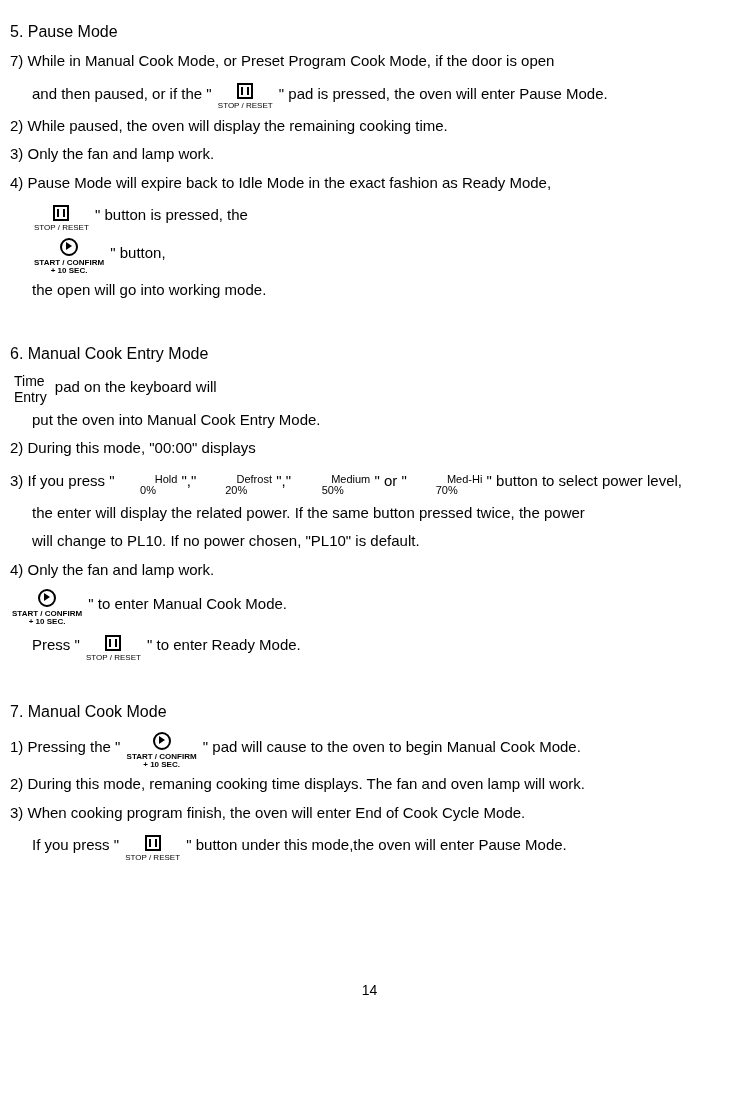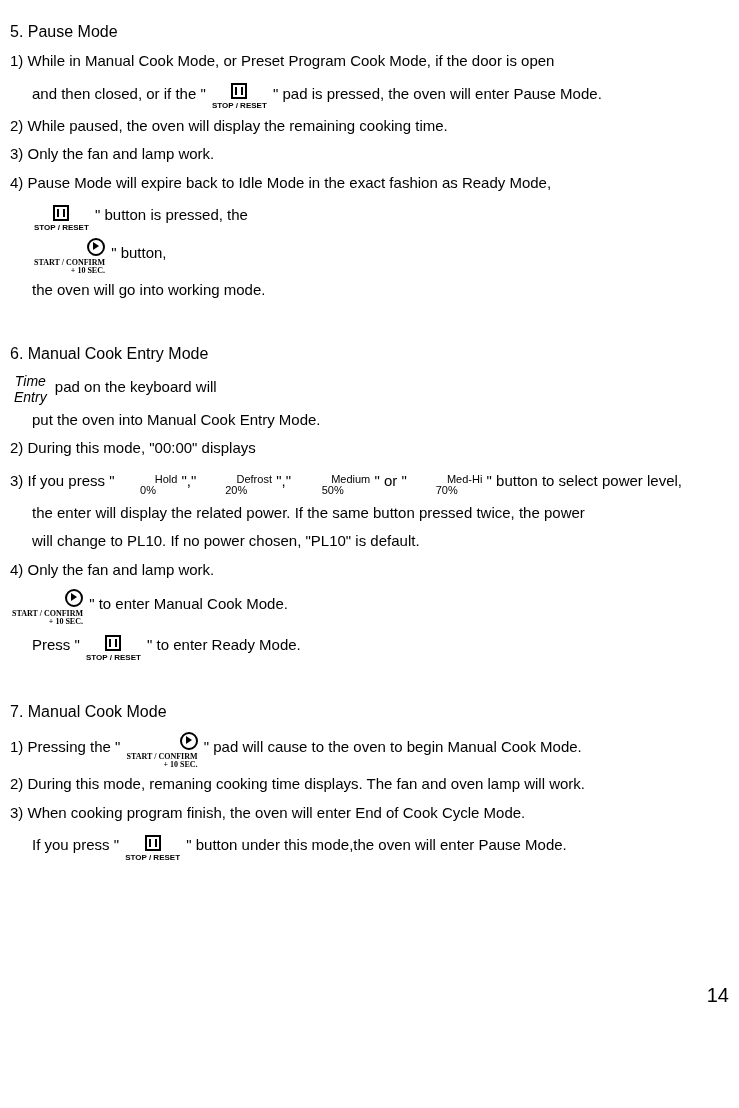--- a/index.html
+++ b/index.html
@@ -23,21 +23,21 @@
     display: inline-block;
     vertical-align: middle;
     margin: 0 2px;
   }
   .stop-icon {
     display:inline-block;
     text-align:center;
     vertical-align:middle;
     line-height:1;
     font-size:9px;
-    font-weight:bold;
+    font-weight:normal;
     position:relative;
     top:2px;
   }
   .stop-icon .sq {
     display:inline-block;
     border:2px solid #000;
     width:12px; height:12px;
     position:relative;
     margin-bottom:1px;
   }
@@ -45,28 +45,27 @@
     content:"";
     position:absolute;
     top:2px; bottom:2px;
     width:2px; background:#000;
   }
   .stop-icon .sq::before { left:2px; }
   .stop-icon .sq::after { right:2px; }
   .stop-icon .lbl { display:block; font-size:8px; letter-spacing:0; }
   .start-icon {
     display:inline-block;
-    text-align:right;
+    text-align:center;
     vertical-align:middle;
     line-height:1;
     font-size:8px;
     font-weight:bold;
     position:relative;
     top:2px;
-    font-family:Liberation Serif, serif;
   }
   .start-icon .circ {
     display:inline-block;
     border:2px solid #000;
     border-radius:50%;
     width:14px; height:14px;
     position:relative;
     margin-bottom:1px;
   }
   .start-icon .circ::after {
@@ -84,48 +83,47 @@
     vertical-align:middle;
     line-height:1;
     font-size:11px;
     position:relative;
     top:3px;
   }
   .power-btn .t { display:block;padding-left:36px; }
   .power-btn .b { display:block; }
   .time-entry {
     display:inline-block;
-    text-align:center;
+    text-align:left;
     vertical-align:middle;
     line-height:1.1;
     font-size:14px;
     position:relative;
     top:2px;
     margin:0 4px;
-    font-style:italic;
   }
   .time-entry span { display:block; }
   .page-num {
-    text-align:right;
-    font-size:20px;
+    text-align:center;
+    font-size:14px;
     margin-top:120px;
   }
   .line { display:block; }
   .flow { line-height:2.0; }
 </style>
 </head>
 <body>
 
 <div class="section-title">5. Pause Mode</div>
 
 <div class="item">
-  <span class="line">1) While in Manual Cook Mode, or Preset Program Cook Mode, if the door is open</span>
-</div>
-<div class="item indent flow">
-  <span>and then closed, or if the "</span>
+  <span class="line">7) While in Manual Cook Mode, or Preset Program Cook Mode, if the door is open</span>
+</div>
+<div class="item indent flow">
+  <span>and then paused, or if the "</span>
   <span class="inline-icon stop-icon">
     <span class="sq"></span><span class="lbl">STOP / RESET</span>
   </span>
   <span>" pad is pressed, the oven will enter Pause Mode.</span>
 </div>
 
 <div class="item">2) While paused, the oven will display the remaining cooking time.</div>
 <div class="item">3) Only the fan and lamp work.</div>
 
 <div class="item">4) Pause Mode will expire back to Idle Mode in the exact fashion as Ready Mode,</div>
@@ -134,21 +132,21 @@
     <span class="sq"></span><span class="lbl">STOP / RESET</span>
   </span>
   <span>" button is pressed, the</span>
 </div>
 <div class="item indent flow">
   <span class="inline-icon start-icon">
     <span class="circ"></span><span class="lbl">START / CONFIRM</span><span class="lbl">+ 10 SEC.</span>
   </span>
   <span>" button,</span>
 </div>
-<div class="item indent">the oven will go into working mode.</div>
+<div class="item indent">the open will go into working mode.</div>
 
 <div class="section-title spaced">6. Manual Cook Entry Mode</div>
 
 <div class="item flow">
   <span class="time-entry">
     <span>Time</span>
     <span>Entry</span>
   </span>
   <span>pad on the keyboard will</span>
 </div>

